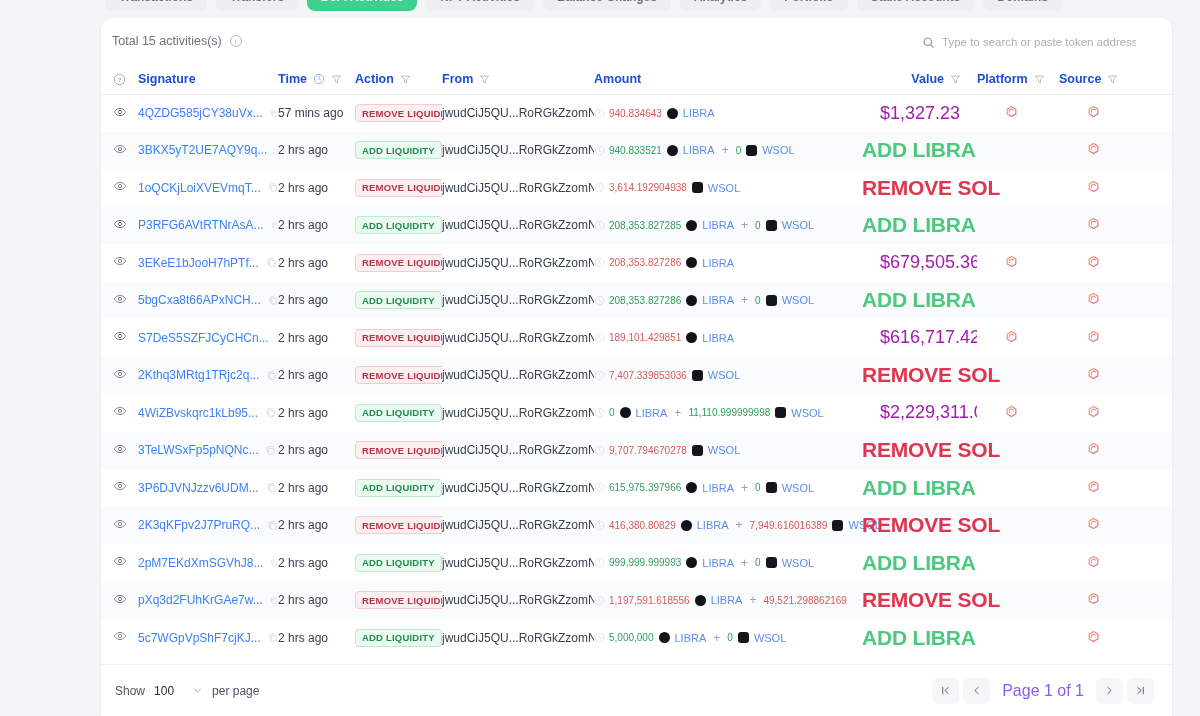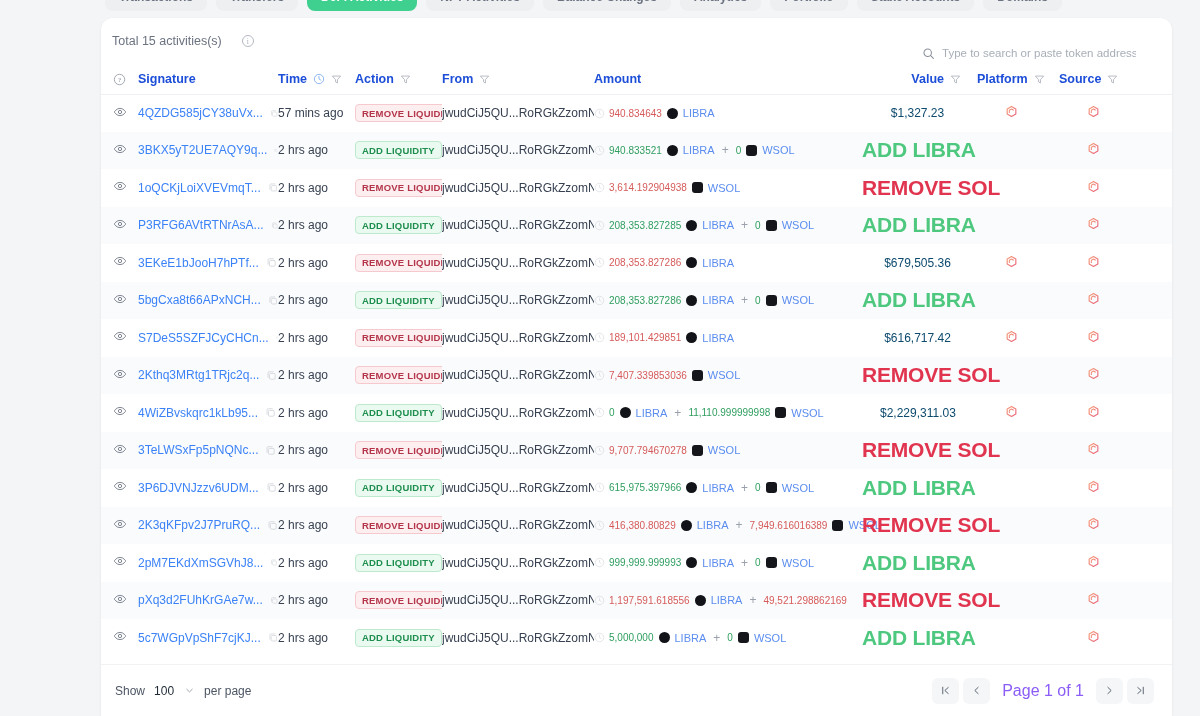--- a/index.html
+++ b/index.html
@@ -38,35 +38,34 @@
     overflow: hidden;
   }
 
   
   #cardtop {
     height: 47px; position: relative;
     display: flex; align-items: center;
   }
   #total {
     position: absolute; left: 11px; top: 16px;
-    display: flex; align-items: center; gap: 20px;
+    display: flex; align-items: center; gap: 8px;
     font-size: 12.5px; color: #6b7280;
   }
   .info-circle {
     width: 12px; height: 12px; border-radius: 50%;
     border: 1px solid #b4b9c2; color: #b4b9c2;
     font-size: 9px; line-height: 10px; text-align: center;
     font-family: "Liberation Serif", serif;
   }
   #searchwrap {
     position: absolute; right: 28px; top: 11px;
     width: 230px; height: 26px;
     display: flex; align-items: center; gap: 7px;
     padding: 0 8px;
-    margin-top: 11px;
   }
   #searchwrap .sicon { flex: 0 0 auto; display:block; }
   #search-input {
     border: 0; outline: 0; background: transparent;
     font-family: "Liberation Sans", sans-serif;
     font-size: 11.5px; color: #4b5563; width: 100%;
   }
   #search-input::placeholder { color: #a8aeb8; }
 
   
@@ -118,21 +117,21 @@
   .amt-num.pos { color: #2f9e5f; }
   .amt-num.neg { color: #d65a5a; }
   .tok-ico {
     display:inline-block; width:11px; height:11px; border-radius:50%;
     background:#111318; flex:0 0 auto; margin:0 1px;
   }
   .tok-ico.wsol { border-radius:3px; background:#15161c; }
   .tok-name { color:#5b8def; font-size:11px; }
   .plus { color:#9aa1ac; font-size: 12px; margin: 0 3px; }
 
-  .val-cell { text-align: center; padding-right: 22px; font-size: 12px; color:#0c4a6e; }
+  .val-cell { text-align: center; padding-right: 22px; font-size: 18px; color:#a21caf; }
   .plat-inner { padding-left: 28px; }
   .src-inner  { padding-left: 28px; }
 
   
   .big {
     font-size: 21px; font-weight: 700; letter-spacing: -0.2px;
     white-space: nowrap; position: relative; left: -18px;
   }
   .big.add { color:#4ec87f; }
   .big.rem { color:#e0344f; }
@@ -141,21 +140,21 @@
   #footer {
     position: absolute; left: 0; bottom: 0;
     width: 1071px; height: 52px;
     background:#ffffff;
     display:flex; align-items:center; justify-content:space-between;
     padding: 0 18px 0 14px;
     border-top: 1px solid #f1f2f4;
   }
   #showwrap { display:flex; align-items:center; gap:9px; font-size:12px; color:#4b5563; }
   #perpagesel {
-    display:flex; align-items:center; gap:10px;
+    display:flex; align-items:center; gap:18px;
     font-size:12px; color:#1f2933; cursor:pointer;
   }
   #pager { display:flex; align-items:center; gap:4px; }
   .pbtn {
     min-width:26px; height:26px; padding:0 8px;
     display:flex; align-items:center; justify-content:center;
     border-radius:6px; background:#f5f6f8; color:#4b5563;
     font-size:11.5px; cursor:pointer;
   }
   .pbtn.label { background:transparent; color:#8b5cf6; font-size:16px; }

